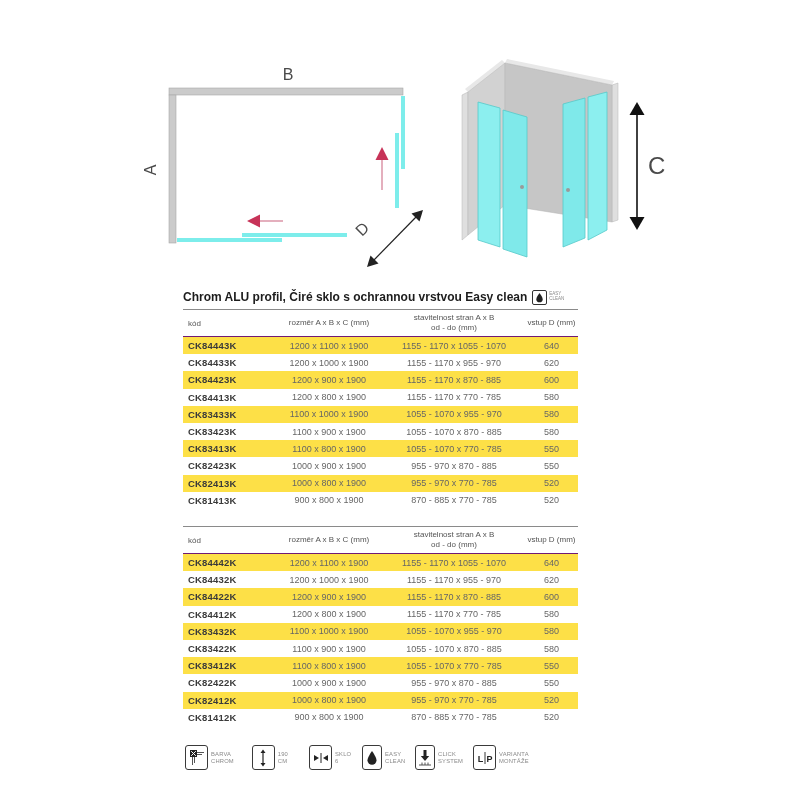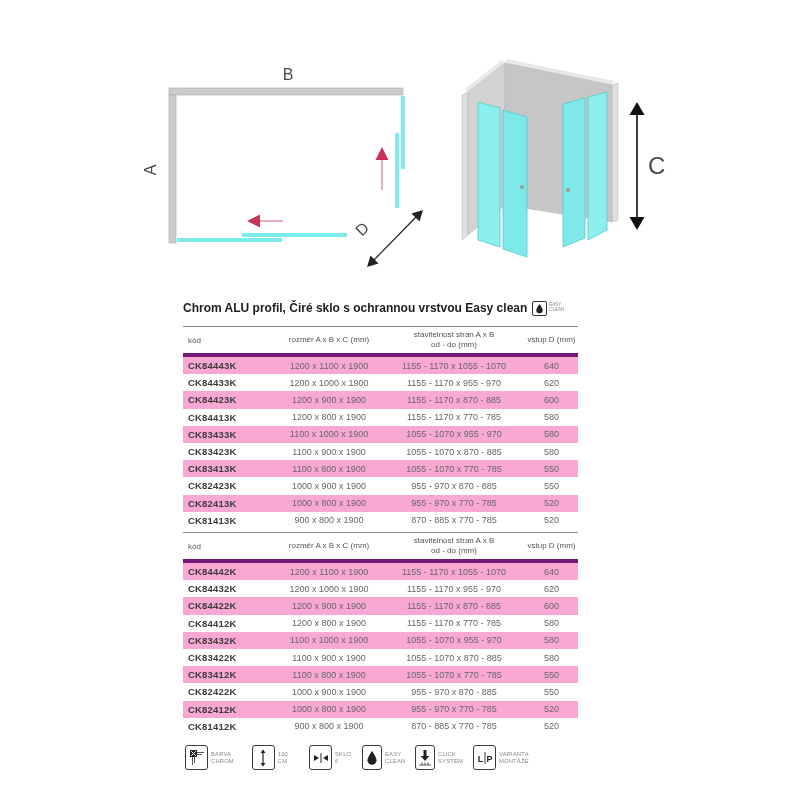--- a/index.html
+++ b/index.html
@@ -7,26 +7,26 @@
         font-family:"Liberation Sans", sans-serif;}
   .abs{position:absolute;}
 
   
   .tblock{position:absolute;left:183px;width:395px;}
   .ttitle{display:flex;align-items:center;gap:5px;font-size:12px;font-weight:bold;color:#1c1c1c;height:16px;white-space:nowrap;}
   .badge{display:inline-flex;align-items:center;gap:2px;}
   .badge-box{width:13px;height:13px;border:1px solid #333;border-radius:2px;display:inline-flex;align-items:center;justify-content:center;}
   .badge-txt{display:inline-flex;flex-direction:column;font-size:4.5px;line-height:1.1;color:#8a8a8a;font-weight:normal;}
   .thead{display:grid;grid-template-columns:92px 108px 142px 53px;align-items:center;
-         border-top:1px solid #8a8a8a;border-bottom:4px solid #701a75;
-         margin-top:10px;padding:3px 0;font-size:8px;color:#555;font-weight:normal;}
+         border-top:1px solid #8a8a8a;border-bottom:1px solid #701a75;
+         margin-top:4px;padding:3px 0;font-size:8px;color:#555;font-weight:normal;}
   .hk{padding-left:5px;text-align:left;}
   .hc{text-align:center;line-height:1.25;}
   .trow{display:grid;grid-template-columns:92px 108px 142px 53px;align-items:center;height:17.2px;}
-  .trow.alt{background:#f9a8d4;}
+  .trow.alt{background:#fde047;}
   .tcell{font-size:9px;color:#666;text-align:center;white-space:nowrap;}
   .c-kod{font-weight:bold;color:#3a3a3a;text-align:left;padding-left:5px;font-size:9.5px;letter-spacing:.2px;}
 
   
   .footer{position:absolute;left:185px;top:745px;display:flex;align-items:center;}
   .ficon{display:flex;align-items:center;}
   .fbox{width:23px;height:25px;border:1.4px solid #3a3a3a;border-radius:3px;display:flex;align-items:center;justify-content:center;box-sizing:border-box;background:#fff;}
   .flabel{display:flex;flex-direction:column;justify-content:center;font-size:5.8px;line-height:1.2;color:#8a8a8a;margin-left:3px;letter-spacing:.2px;}
 </style>
 </head>
@@ -83,21 +83,21 @@
     <circle cx="116" cy="140" r="2" fill="#9a9a9a"></circle>
 
     <g>
       <line x1="185" y1="62" x2="185" y2="170" stroke="#111" stroke-width="1.6"></line>
       <polygon points="185,52 177.5,65 192.5,65" fill="#111"></polygon>
       <polygon points="185,180 177.5,167 192.5,167" fill="#111"></polygon>
     </g>
     <text x="196" y="124" font-size="24" fill="#4a4a4a">C</text>
   </svg>
 
-  <div class="tblock" style="top:300px;">
+  <div class="tblock" style="top:289px;">
     <div class="ttitle">
       <span>Chrom ALU profil, Čiré sklo s ochrannou vrstvou Easy clean</span>
       <span class="badge">
         <span class="badge-box">
           <svg width="9" height="11" viewBox="0 0 12 14">
             <path d="M6 1 C6 1 1.8 6.5 1.8 9.2 a4.2 4.2 0 0 0 8.4 0 C10.2 6.5 6 1 6 1 Z" fill="#222"></path>
           </svg>
         </span>
         <span class="badge-txt">
           <span>EASY</span>

